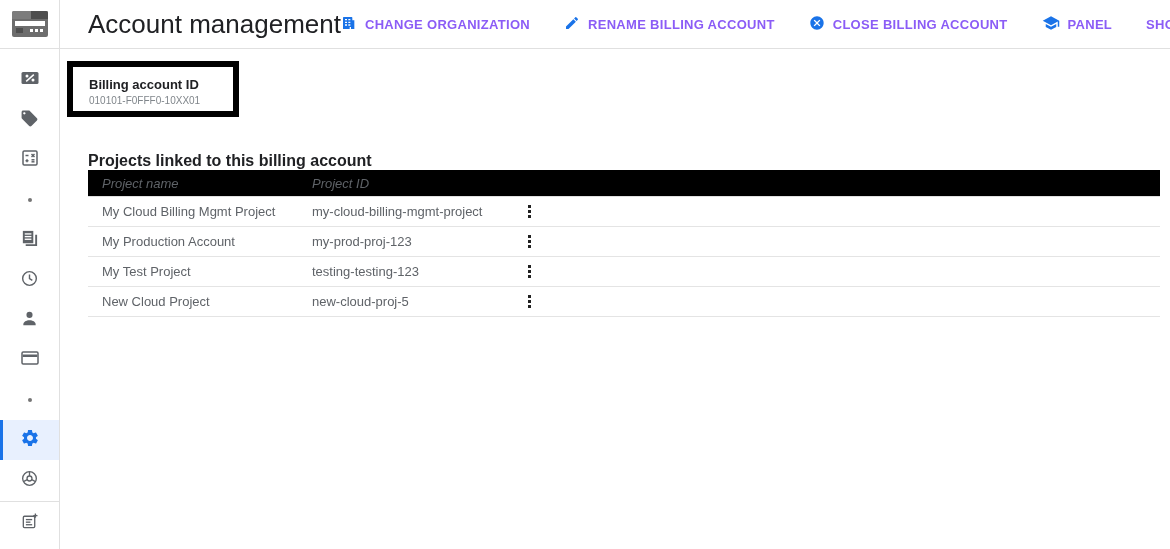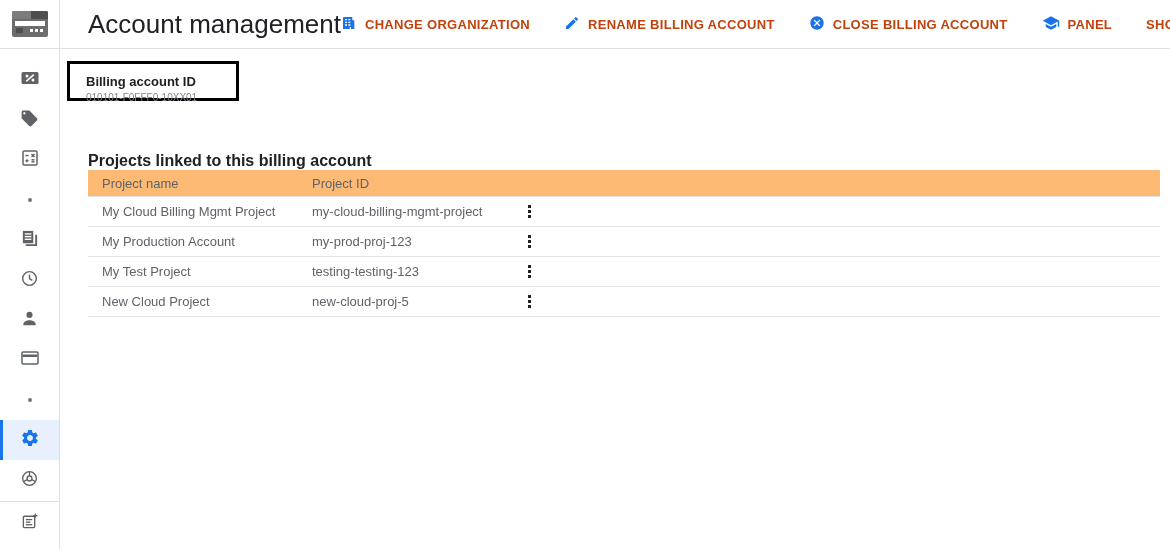--- a/index.html
+++ b/index.html
@@ -28,55 +28,55 @@
   .logo-card .chip   { position:absolute; bottom:4px; left:4px; width:7px; height:5px; background:#4e4e4e; }
   .logo-card .dots   { position:absolute; bottom:5px; right:5px; display:flex; gap:2px; }
   .logo-card .dots i { width:3px; height:3px; background:#fff; display:block; }
 
   .page-title { font-size:26px; color:#202124; margin-left:28px; white-space:nowrap; }
 
   .topbar-actions { margin-left:auto; display:flex; align-items:center; gap:34px; padding-right:12px; }
   .tb-btn {
     display:flex; align-items:center; gap:8px;
     background:none; border:none; padding:0; cursor:pointer;
-    color:#c2410c; font-family:inherit; font-size:13px; font-weight:700;
+    color:#8b5cf6; font-family:inherit; font-size:13px; font-weight:700;
     letter-spacing:.3px; white-space:nowrap;
   }
   .tb-btn svg { flex:none; }
 
   
   .sidebar {
     position:absolute; top:49px; left:0; bottom:0; width:60px;
     border-right:1px solid #e0e0e0; background:#fff; padding-top:11px; z-index:2;
   }
   .side-item { height:40px; display:flex; align-items:center; justify-content:center; position:relative; cursor:pointer; }
   .side-item.selected { background:#e8f0fe; }
   .side-item.selected::before { content:""; position:absolute; left:0; top:0; bottom:0; width:3px; background:#1a73e8; }
   .side-divider { height:1px; background:#e0e0e0; margin:1px 0; }
   .side-dot { width:4px; height:4px; border-radius:50%; background:#757575; }
 
   
   .red-box {
-    position:absolute; left:67px; top:61px; width:172px; height:40px;
-    border:3px solid #000000; z-index:1;
+    position:absolute; left:67px; top:61px; width:172px; height:56px;
+    border:6px solid #000000; z-index:1;
   }
   .ba-label { margin:10px 0 0 16px; font-size:13px; font-weight:700; color:#202124; white-space:nowrap; }
   .ba-value { margin:3px 0 0 16px; font-size:10px; color:#80868b; white-space:nowrap; }
 
   .section-title {
     position:absolute; left:88px; top:139px;
     font-size:16px; font-weight:700; color:#202124; white-space:nowrap;
   }
 
   .projects-table { position:absolute; left:88px; top:170px; width:1072px; }
   .t-header {
     display:grid; grid-template-columns:224px 205px 1fr;
-    height:27px; align-items:center; background:#fdba74;
+    height:27px; align-items:center; background:#000000;
     border-bottom:1px solid #e0e0e0;
-    color:#5f6368; font-size:13px;
+    color:#5f6368; font-size:13px;font-style:italic;
   }
   .t-header .cell-name { padding-left:14px; }
   .t-row {
     display:grid; grid-template-columns:224px 205px 1fr;
     height:30px; align-items:center;
     border-bottom:1px solid #e4e4e4;
     color:#5f6368; font-size:13px;
   }
   .t-row .cell-name { padding-left:14px; }
   .cell-actions { display:flex; align-items:center; }

